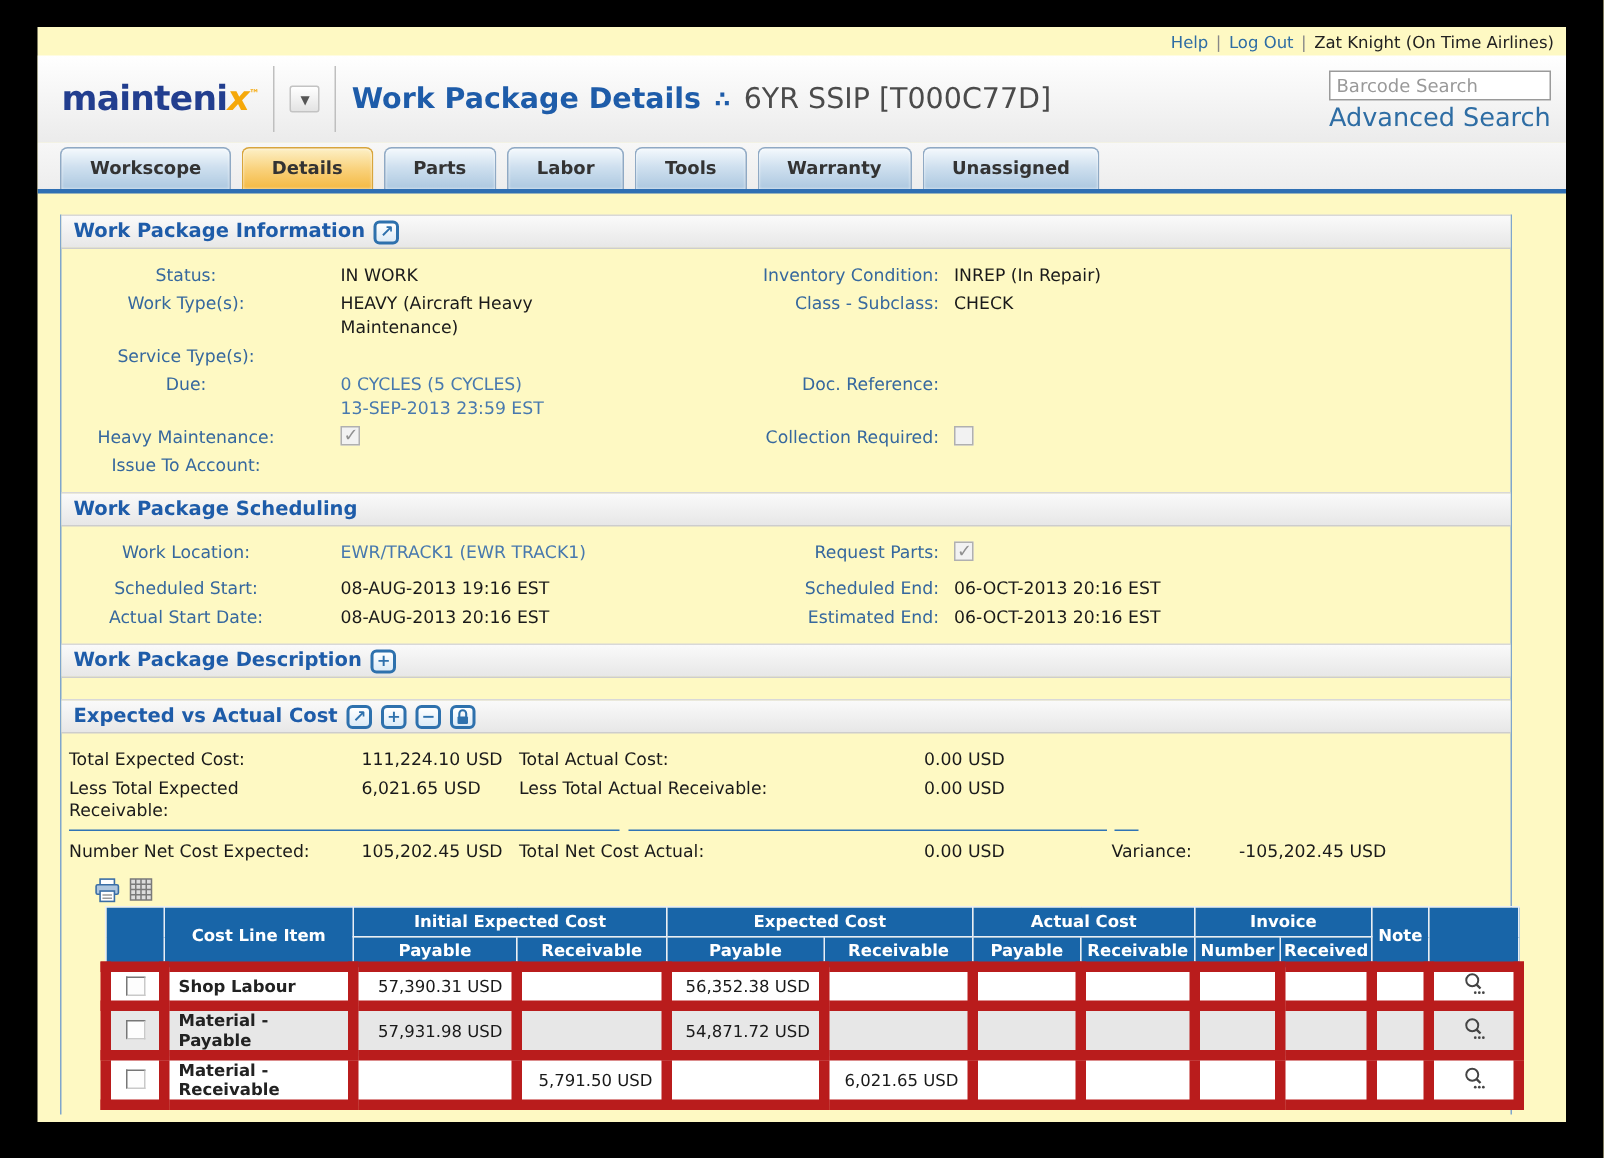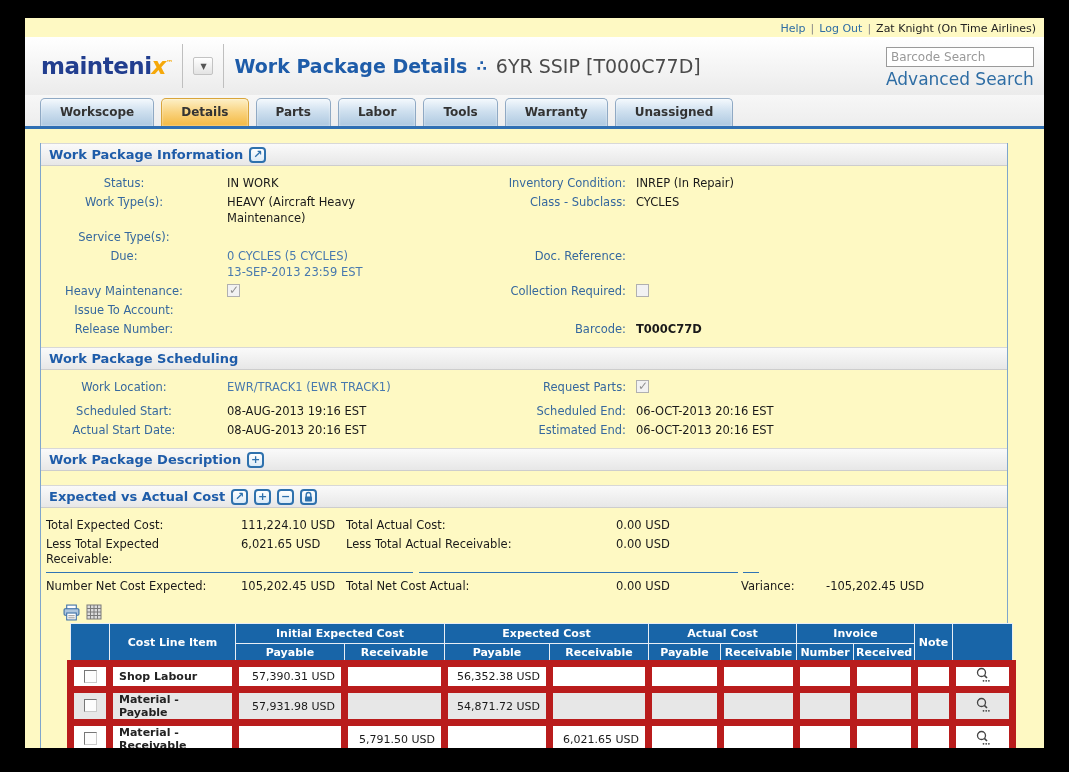--- a/index.html
+++ b/index.html
@@ -154,21 +154,21 @@
       <div class="frow">
         <span class="flabel-l">Status:</span>
         <span class="fvalue-l">IN WORK</span>
         <span class="flabel-r">Inventory Condition:</span>
         <span class="fvalue-r">INREP (In Repair)</span>
       </div>
       <div class="frow">
         <span class="flabel-l">Work Type(s):</span>
         <span class="fvalue-l">HEAVY (Aircraft Heavy Maintenance)</span>
         <span class="flabel-r">Class - Subclass:</span>
-        <span class="fvalue-r">CYCLES</span>
+        <span class="fvalue-r">CHECK</span>
       </div>
       <div class="frow">
         <span class="flabel-l">Service Type(s):</span>
         <span class="fvalue-l"></span>
       </div>
       <div class="frow">
         <span class="flabel-l">Due:</span>
         <span class="fvalue-l">
             <a class="vlink"><span>0 CYCLES (5 CYCLES)</span><span style="display:block;">13-SEP-2013 23:59 EST</span></a>
           </span>
@@ -177,26 +177,20 @@
       </div>
       <div class="frow">
         <span class="flabel-l">Heavy Maintenance:</span>
         <span class="fvalue-l"><span class="cb checked"></span></span>
         <span class="flabel-r">Collection Required:</span>
         <span class="fvalue-r"><span class="cb"></span></span>
       </div>
       <div class="frow">
         <span class="flabel-l">Issue To Account:</span>
         <span class="fvalue-l"></span>
-      </div>
-      <div class="frow">
-        <span class="flabel-l">Release Number:</span>
-        <span class="fvalue-l"></span>
-        <span class="flabel-r">Barcode:</span>
-        <span class="fvalue-r" style="font-weight:bold;">T000C77D</span>
       </div>
     </div>
 
     <div class="sec-header">
       <span class="sec-title">Work Package Scheduling</span>
     </div>
     <div class="fields">
       <div class="frow spaced">
         <span class="flabel-l">Work Location:</span>
         <span class="fvalue-l" style="width:240px;">

